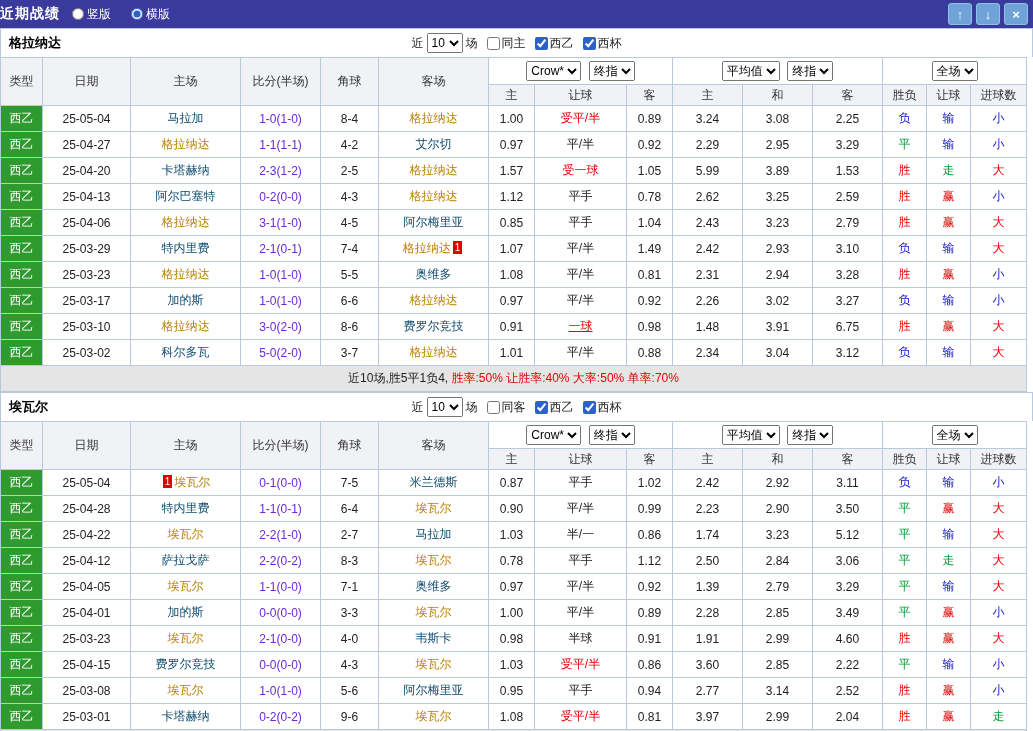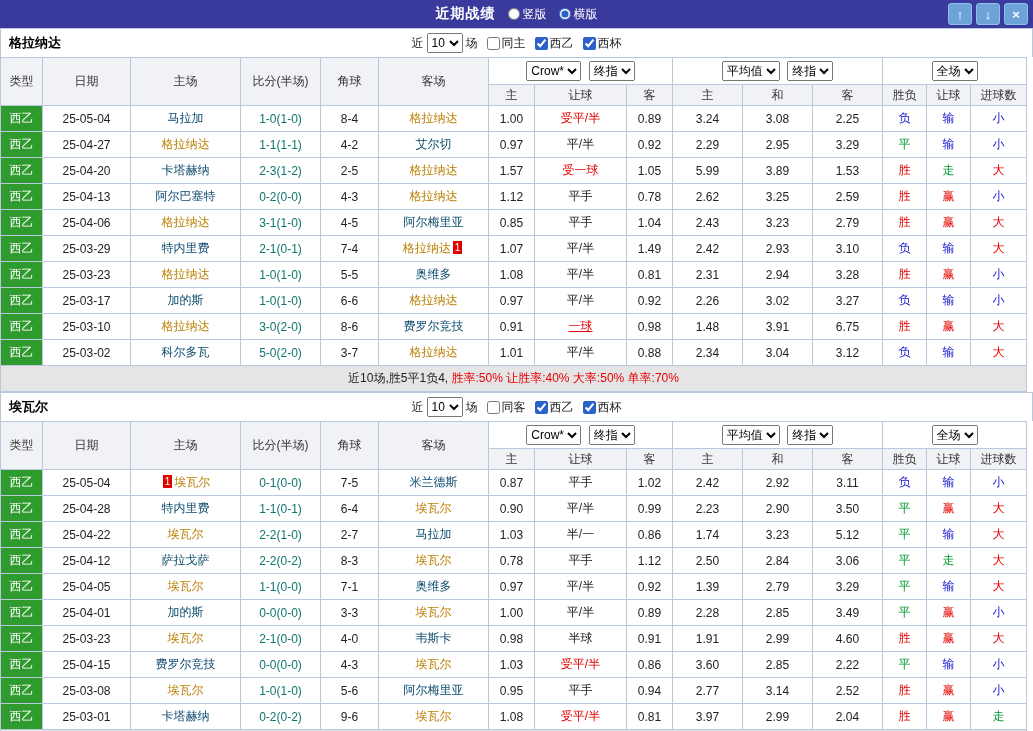--- a/index.html
+++ b/index.html
@@ -1,38 +1,38 @@
 <!DOCTYPE html>
 <html><head>
 <meta charset="utf-8">
 <style>
   html,body{margin:0;padding:0}
   body{width:1033px;background:#fff;font-family:"Liberation Sans","DejaVu Sans",sans-serif;font-size:12px;color:#222}
   .topbar{height:28px;background:#3a3a9c;display:flex;align-items:center;position:relative;color:#fff}
-  .topbar-center{flex:1;display:flex;justify-content:center;align-items:center;gap:12px}
+  .topbar-center{flex:1;display:flex;justify-content:flex-start;align-items:center;gap:12px}
   .topbar-title{font-size:14px;font-weight:bold;letter-spacing:1px}
-  .radio-group{display:flex;align-items:center;gap:12px;font-size:12px}
+  .radio-group{display:flex;align-items:center;gap:20px;font-size:12px}
   .radio-group label{display:flex;align-items:center;gap:3px;cursor:pointer}
   .radio-group input{accent-color:#2a62c9;margin:0;width:12px;height:12px}
   .topbar-right{position:absolute;right:5px;top:3px;display:flex;gap:4px}
   .tb-btn{width:24px;height:22px;background:#6fa3d8;border:1px solid #8fc0ea;border-radius:3px;color:#fff;font-size:13px;font-weight:bold;line-height:19px;text-align:center;cursor:pointer;padding:0}
   .filter-row{height:28px;display:flex;align-items:center;position:relative;background:#fff;border:1px solid #b9c8dc;border-bottom:none}
   .team-name{position:absolute;left:8px;font-size:13px;font-weight:bold;color:#000}
   .filter-center{margin:0 auto;display:flex;align-items:center;gap:3px}
   .filter-center select{height:20px;font-size:12px}
   .cb{display:flex;align-items:center;gap:2px;margin-left:6px;cursor:pointer}
   .cb input{margin:0;width:13px;height:13px;accent-color:#2a62c9}
   table{width:866px;border-collapse:collapse;table-layout:fixed}
   th,td{border:1px solid #b9c8dc;text-align:center;padding:0 2px;overflow:hidden;white-space:nowrap}
   thead th{background:#f1f2f6;font-weight:normal;color:#333;height:20px}
   thead th.sel-th{background:#fff;height:26px}
   .sel-th select{height:20px;font-size:12px;margin:0 2px}
   tbody td{height:25px;background:#fff}
   .type-cell{background:#2f9b2f;color:#fff}
-  .score{color:#0f766e;cursor:pointer}
+  .score{color:#6d28d9;cursor:pointer}
   .focus-team{color:#bb7e00;cursor:pointer}
   .plain-team{color:#0c4a6e;cursor:pointer}
   .c-red{color:#e60000}
   .c-green{color:#009933}
   .c-blue{color:#1414cc}
   .underline{text-decoration:underline}
   .rank-badge{display:inline-block;background:#e00000;color:#fff;font-size:10px;line-height:13px;padding:0 2px;margin:0 2px;vertical-align:1px}
   tfoot td{height:25px;background:#e5e5e5}
 </style>
 </head>

